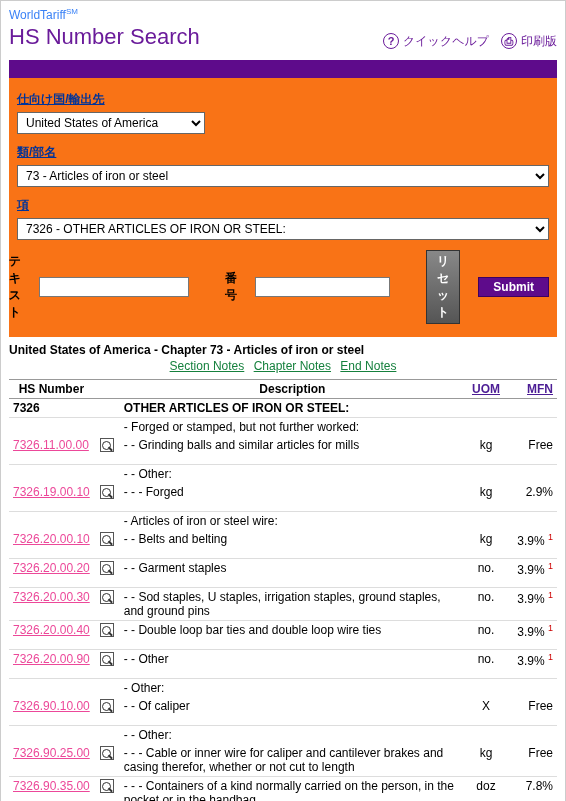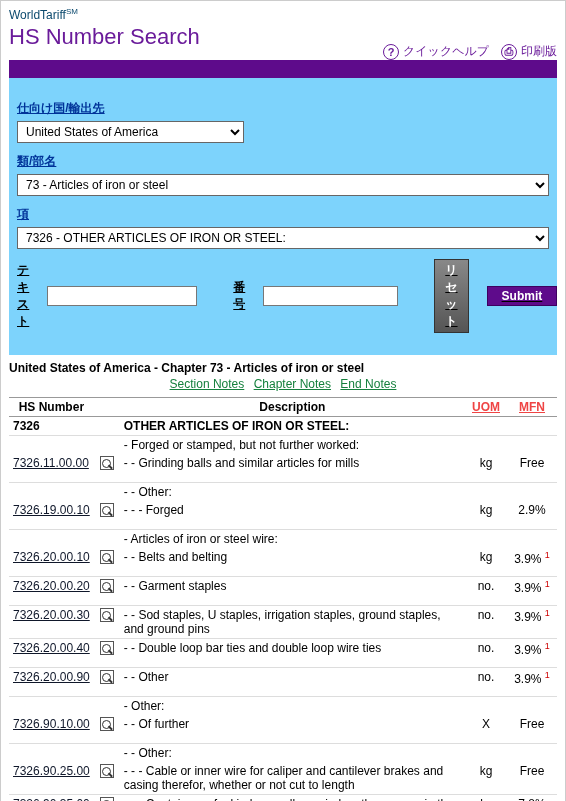--- a/index.html
+++ b/index.html
@@ -5,35 +5,35 @@
   * { box-sizing: border-box; }
   body {
     margin: 0;
     font-family: Arial, sans-serif;
     font-size: 12px;
     background: #fff;
     color: #000;
     width: 566px;
   }
   .container { border: 1px solid #ccc; padding: 6px 8px 0 8px; }
-  .top-brand { color: #0c4a6e; font-size: 12px; }
+  .top-brand { color: #3b82f6; font-size: 12px; }
   .top-brand sup { font-size: 8px; }
-  .top-row { display: flex; justify-content: space-between; align-items: flex-end; }
+  .top-row { display: flex; justify-content: space-between; align-items: center; }
   .page-title { color: #6a1b9a; font-size: 22px; margin: 2px 0 10px 0; font-weight: normal; }
   .header-links { display: flex; gap: 12px; align-items: center; }
   .hl { display: inline-flex; align-items: center; gap: 4px; color: #6a1b9a; font-size: 12px; text-decoration: none; cursor: pointer; }
   .hl-icon { width: 16px; height: 16px; border: 1.5px solid #6a1b9a; border-radius: 50%; display: inline-flex; align-items: center; justify-content: center; font-size: 11px; color: #6a1b9a; font-weight: bold; }
   .purple-bar { height: 18px; background: #5e0b8b; }
-  .grey-panel { background: #7dd3fc; padding: 22px 8px; text-decoration: underline; }
+  .grey-panel { background: #f97316; padding: 13px 8px; }
   .form-label { color: #003399; text-decoration: underline; font-weight: bold; font-size: 12px; margin-bottom: 4px; display: inline-block; }
   .form-row { margin-bottom: 10px; }
   select { font-size: 12px; padding: 2px 4px; background: #fff; border: 1px solid #666; }
-  .sel-country { width: 227px; }
+  .sel-country { width: 188px; }
   .sel-full { width: 100%; }
-  .filter-row { display: flex; align-items: center; gap: 18px; }
+  .filter-row { display: flex; align-items: center; gap: 18px; justify-content: flex-end; }
   .filter-row .lbl { font-weight: bold; font-size: 12px; }
   input[type=text] { border: 1px solid #777; height: 20px; padding: 2px 4px; font-size: 12px; }
   .txt-text { width: 150px; }
   .txt-num { width: 135px; }
   .spacer { flex: 1; }
   .btn-reset {
     background: linear-gradient(#888,#555);
     color: #fff; border: 1px solid #333;
     padding: 2px 10px; font-size: 12px; cursor: pointer; font-weight: bold;
   }
@@ -43,31 +43,31 @@
   }
   .results { padding: 6px 0 0 0; }
   .chapter-title { text-align: left; font-weight: bold; font-size: 12px; }
   .note-links { text-align: center; margin: 2px 0 6px 0; }
   .note-links a { color: #15803d; text-decoration: underline; font-size: 12px; cursor: pointer; margin: 0 3px; }
   table.tariff { width: 100%; border-collapse: collapse; }
   table.tariff th {
     border-top: 1px solid #999; border-bottom: 1px solid #999;
     font-size: 12px; font-weight: bold; padding: 2px 4px; background: #fff;
   }
-  table.tariff th.uhd { color: #ef4444; text-decoration: underline; cursor: pointer; }
+  table.tariff th.uhd { color: #4c1d95; text-decoration: underline; cursor: pointer; }
   table.tariff td {
     font-size: 12px; padding: 2px 4px; vertical-align: top;
     border-bottom: 1px solid #ddd;
   }
   .col-hs { width: 84px; }
   .col-icon { width: 26px; text-align: center; }
   .col-desc {}
   .col-uom { width: 42px; text-align: center; }
-  .col-mfn { width: 50px; text-align: center; }
-  .hs-link { color: #0f172a; text-decoration: underline; cursor: pointer; display: inline-block; margin-bottom: 10px;}
+  .col-mfn { width: 50px; text-align: right; }
+  .hs-link { color: #ec4899; text-decoration: underline; cursor: pointer; display: inline-block; margin-bottom: 10px;}
   .cat-bold { font-weight: bold; }
   .mag {
     width: 14px; height: 14px; display: inline-block; border: 1px solid #555; position: relative; cursor: pointer; background:#fff;
   }
   .mag::before {
     content:""; position:absolute; width:7px; height:7px; border:1.3px solid #333; border-radius:50%; left:1.5px; top:1.5px;
   }
   .mag::after {
     content:""; position:absolute; width:5px; height:1.5px; background:#333; transform:rotate(45deg); left:7px; top:9px;
   }
@@ -227,21 +227,21 @@
           <tr class="no-border">
             <td class="col-hs"></td>
             <td class="col-icon"></td>
             <td class="col-desc"><span>-  Other:</span></td>
             <td class="col-uom"></td>
             <td class="col-mfn"></td>
           </tr>
           <tr>
             <td class="col-hs"><span class="hs-link">7326.90.10.00</span></td>
             <td class="col-icon"><span class="mag"></span></td>
-            <td class="col-desc"><span>- -   Of further</span></td>
+            <td class="col-desc"><span>- -   Of caliper</span></td>
             <td class="col-uom">X</td>
             <td class="col-mfn">Free </td>
           </tr>
           <tr class="no-border">
             <td class="col-hs"></td>
             <td class="col-icon"></td>
             <td class="col-desc"><span>- -   Other:</span></td>
             <td class="col-uom"></td>
             <td class="col-mfn"></td>
           </tr>

